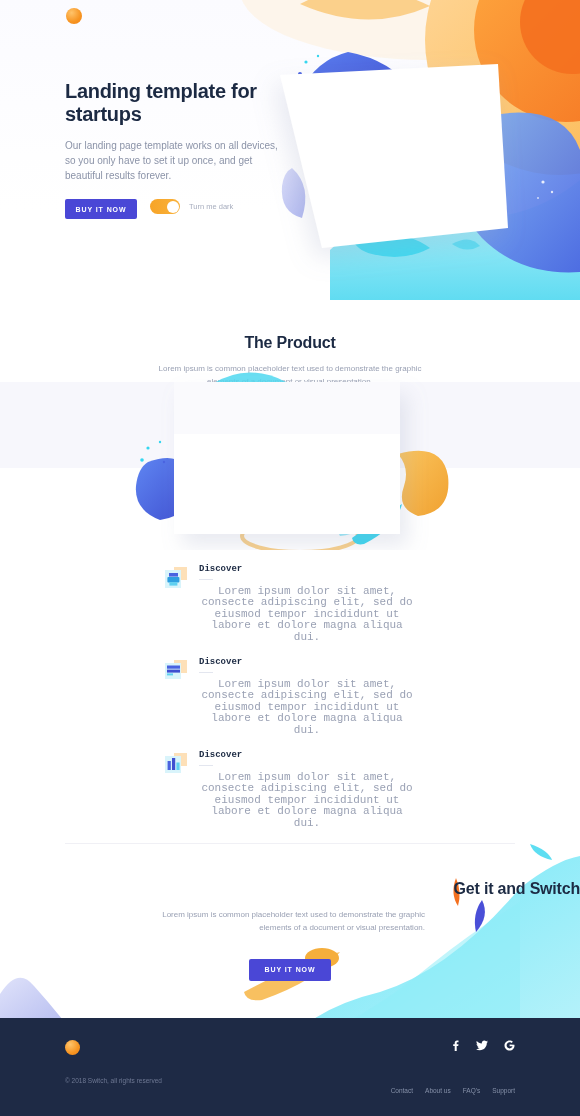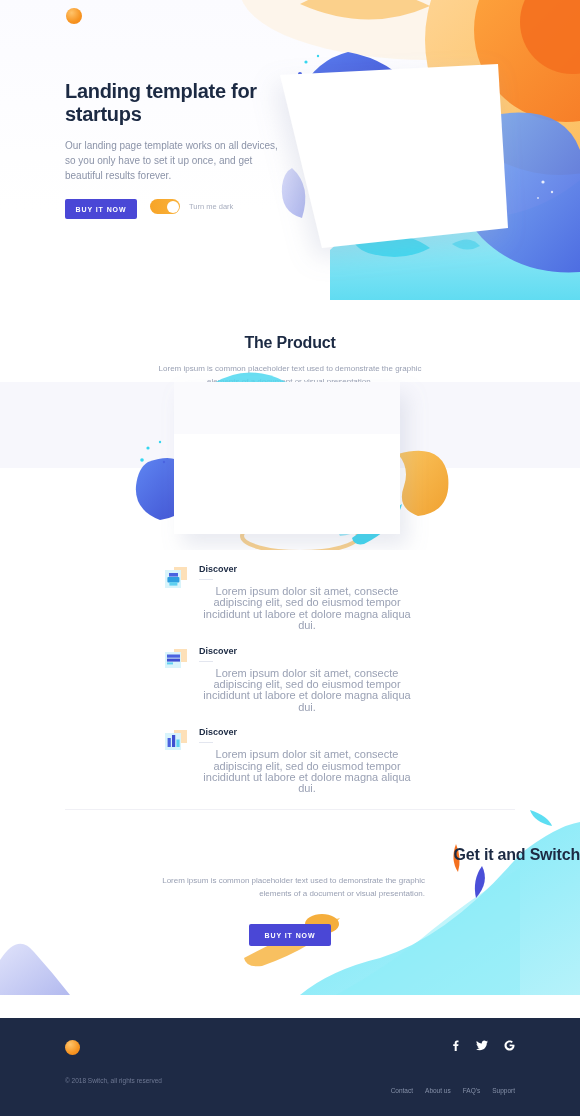--- a/index.html
+++ b/index.html
@@ -60,21 +60,21 @@
   .band {
     position:absolute; left:0; top:82px; width:580px; height:86px;
     background:#f7f7fc;
   }
   .product-art { position:absolute; left:0; top:70px; width:580px; height:180px; }
 
   
   .features { position:relative; padding:14px 0 0; }
   .feature { display:flex; gap:12px; width:250px; margin:0 auto 14px; }
   .feat-icon { width:22px; height:22px; position:relative; flex:0 0 22px; margin-top:3px; }
-  .feat-body { flex:1; }
+  .feat-body { flex:1;font-family:Liberation Mono, monospace; }
   .feat-title { font-size:9px; font-weight:700; color:#1c2a43; }
   .feat-rule { width:14px; height:1px; background:#e3e6ef; margin:5px 0 6px; }
   .feat-text { font-size:11px; line-height:11.4px; color:#9aa1b4;text-align:center; }
 
   .divider {
     width:450px; height:1px; background:#f0f0f5; margin:14px auto 0;
   }
 
   
   .cta { position:relative; padding-top:36px; height:185px; }

